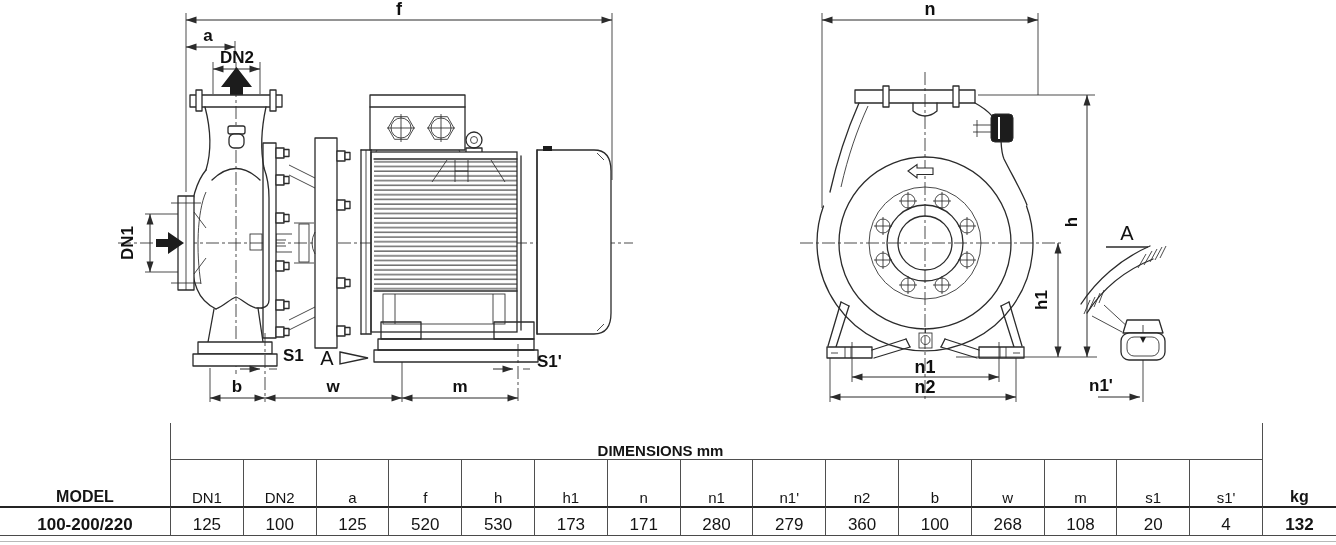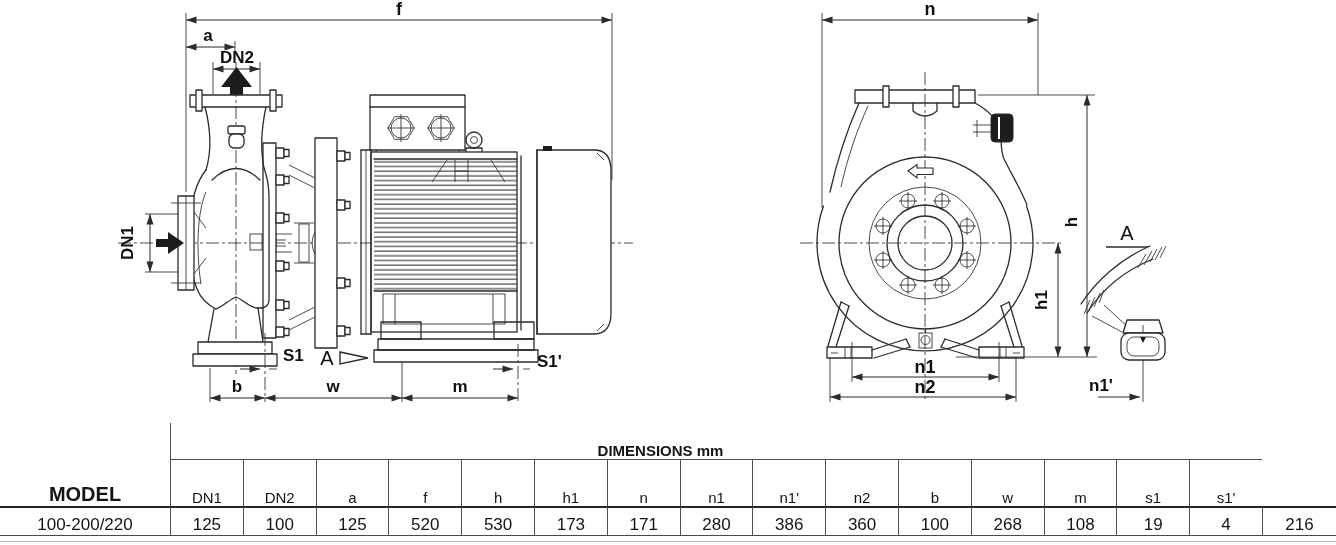--- a/index.html
+++ b/index.html
@@ -17,24 +17,24 @@
   text.ta{font-family:"Liberation Sans",sans-serif;font-weight:normal;font-size:20px;fill:#101010;}
 
   
   .tbl{position:absolute;left:0;top:423px;width:1336px;display:grid;
        grid-template-columns:170px repeat(15,72.8px) 74px;
        grid-template-rows:37px 46px 30px;}
   .c{display:flex;align-items:flex-end;justify-content:center;font-size:15px;}
   .bl{border-left:1.3px solid #4f4f4f;}
   .hdrspan{grid-column:2/17;grid-row:1;border-bottom:1.3px solid #4f4f4f;font-weight:bold;}
   .hdrspan span{transform:translateX(-56px);}
-  .modelh{grid-column:1;grid-row:1/3;font-weight:bold;font-size:20px;}
+  .modelh{grid-column:1;grid-row:1/3;font-weight:bold;font-size:16px;}
   .kgh{grid-column:17;grid-row:1/3;font-weight:bold;font-size:16px;}
   .dv{border-top:2.6px solid #242424;border-bottom:1.4px solid #4a4a4a;font-size:17px;grid-row:3;}
-  .bold{font-weight:normal;}
+  .bold{font-weight:bold;}
   .grayline{position:absolute;left:0;top:541px;width:1336px;height:1.4px;background:#b8b8b8;}
 </style>
 </head>
 <body>
 
 <div id="stage">
 
 <svg width="1336" height="420" viewBox="0 0 1336 420">
   <defs>
     <marker id="arw" markerUnits="userSpaceOnUse" markerWidth="13" markerHeight="10" refX="11" refY="4.5" orient="auto-start-reverse">
@@ -403,20 +403,21 @@
       <text class="tb" x="1089" y="391" text-anchor="start">n1'</text>
     </g>
   </g>
 </svg>
 
 <div class="tbl">
   <div class="c modelh">MODEL</div>
   <div class="c hdrspan bl" style="border-left:1.3px solid #4f4f4f;">
         <span>DIMENSIONS mm</span>
       </div>
+  <div class="c kgh bl">kg</div>
 
   <div class="c bl" style="grid-row:2">DN1</div>
   <div class="c bl" style="grid-row:2">DN2</div>
   <div class="c bl" style="grid-row:2">a</div>
   <div class="c bl" style="grid-row:2">f</div>
   <div class="c bl" style="grid-row:2">h</div>
   <div class="c bl" style="grid-row:2">h1</div>
   <div class="c bl" style="grid-row:2">n</div>
   <div class="c bl" style="grid-row:2">n1</div>
   <div class="c bl" style="grid-row:2">n1'</div>
@@ -429,24 +430,24 @@
 
   <div class="c dv bold">100-200/220</div>
   <div class="c dv bl">125</div>
   <div class="c dv bl">100</div>
   <div class="c dv bl">125</div>
   <div class="c dv bl">520</div>
   <div class="c dv bl">530</div>
   <div class="c dv bl">173</div>
   <div class="c dv bl">171</div>
   <div class="c dv bl">280</div>
-  <div class="c dv bl">386</div>
+  <div class="c dv bl">279</div>
   <div class="c dv bl">360</div>
   <div class="c dv bl">100</div>
   <div class="c dv bl">268</div>
   <div class="c dv bl">108</div>
-  <div class="c dv bl">19</div>
+  <div class="c dv bl">20</div>
   <div class="c dv bl">4</div>
-  <div class="c dv bl bold">216</div>
+  <div class="c dv bl bold">132</div>
 </div>
 <div class="grayline"></div>
 
 </div>
 
 </body></html>

